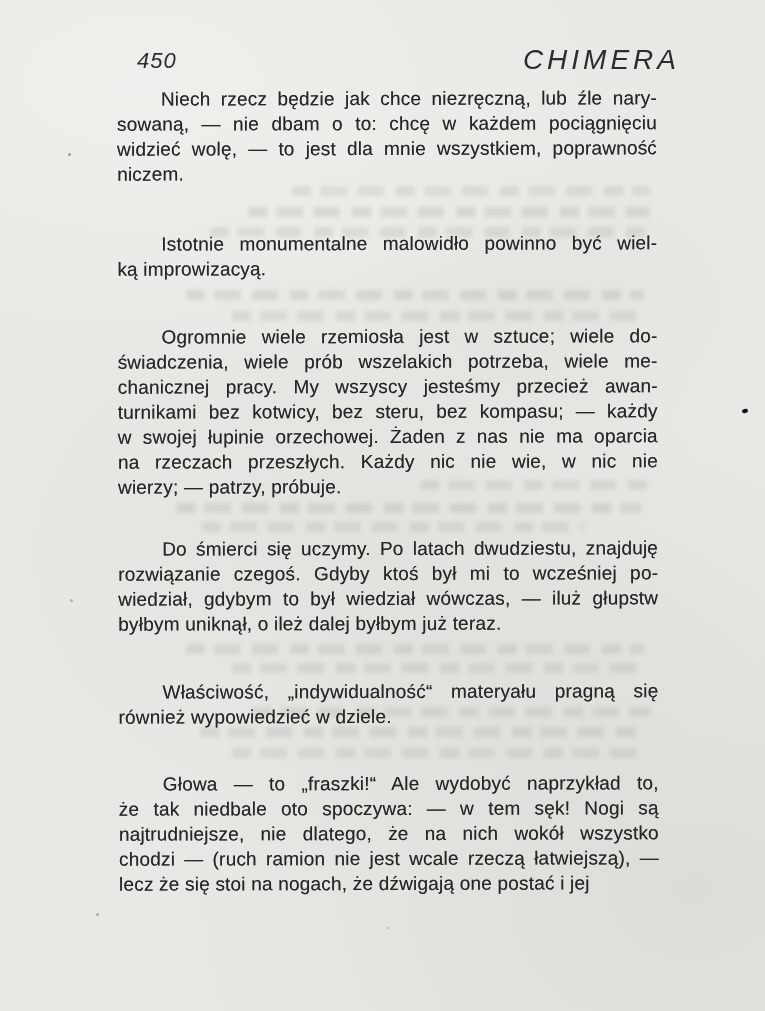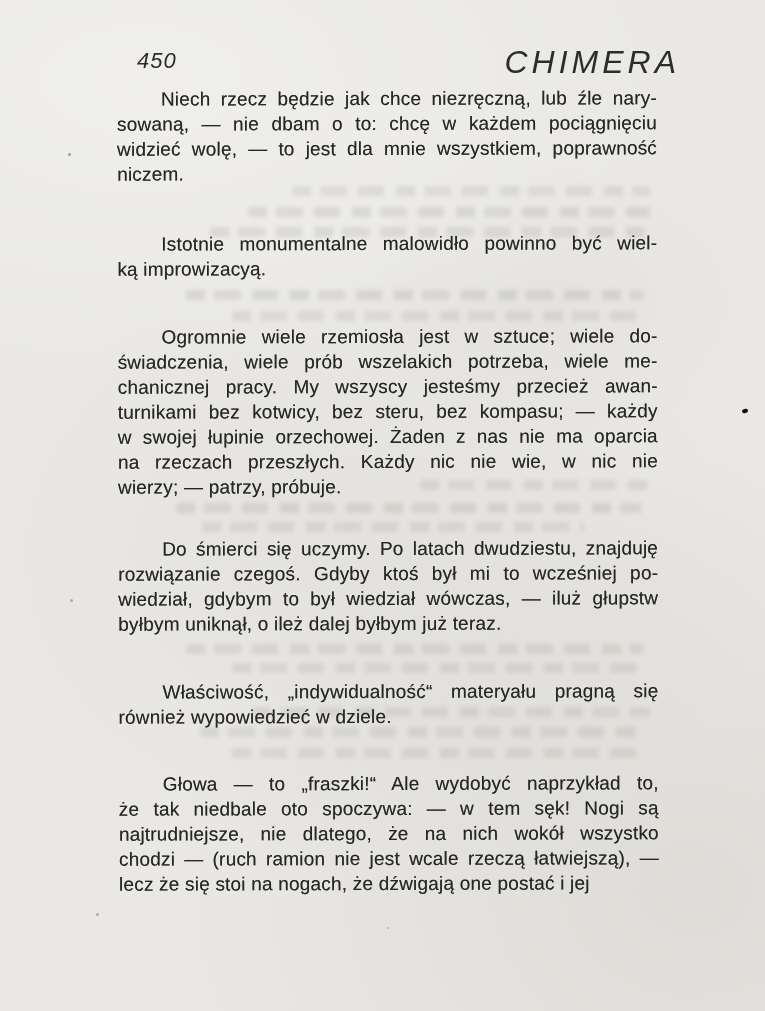--- a/index.html
+++ b/index.html
@@ -18,21 +18,21 @@
     padding-left:23px;
   }
   
   .running-head{position:absolute;top:0;left:0;width:100%;height:80px;z-index:2;}
   .page-number{
     position:absolute;left:137px;top:48px;
     font-style:italic;font-size:22px;letter-spacing:1px;color:#2c2c2c;
   }
   .journal-title{
     position:absolute;right:108px;top:44px;
-    font-style:italic;font-size:32px;letter-spacing:4px;color:#2c2c2c;
+    font-style:italic;font-size:28px;letter-spacing:4px;color:#2c2c2c;
   }
   
   .text-block{
     position:absolute;left:118px;top:0;width:540px;height:100%;
     z-index:2;transform:rotate(-0.15deg);
   }
   .para{position:absolute;left:0;width:100%;font-size:19px;line-height:25px;
     letter-spacing:.2px;color:#262626;
     text-shadow:0 0 .5px rgba(35,35,35,.55);
   }

